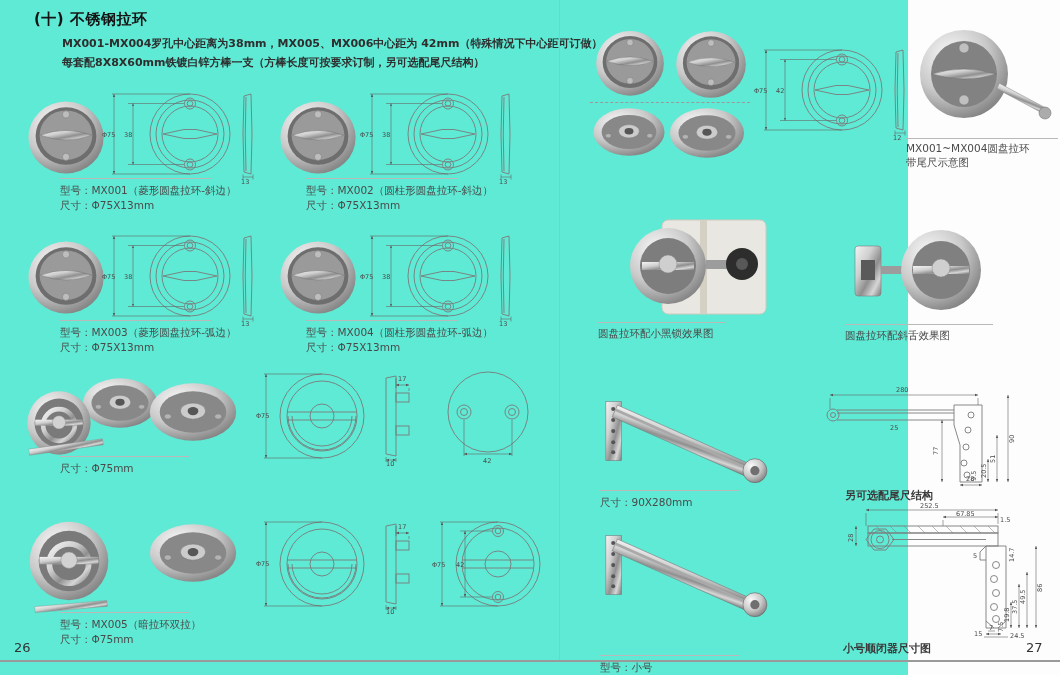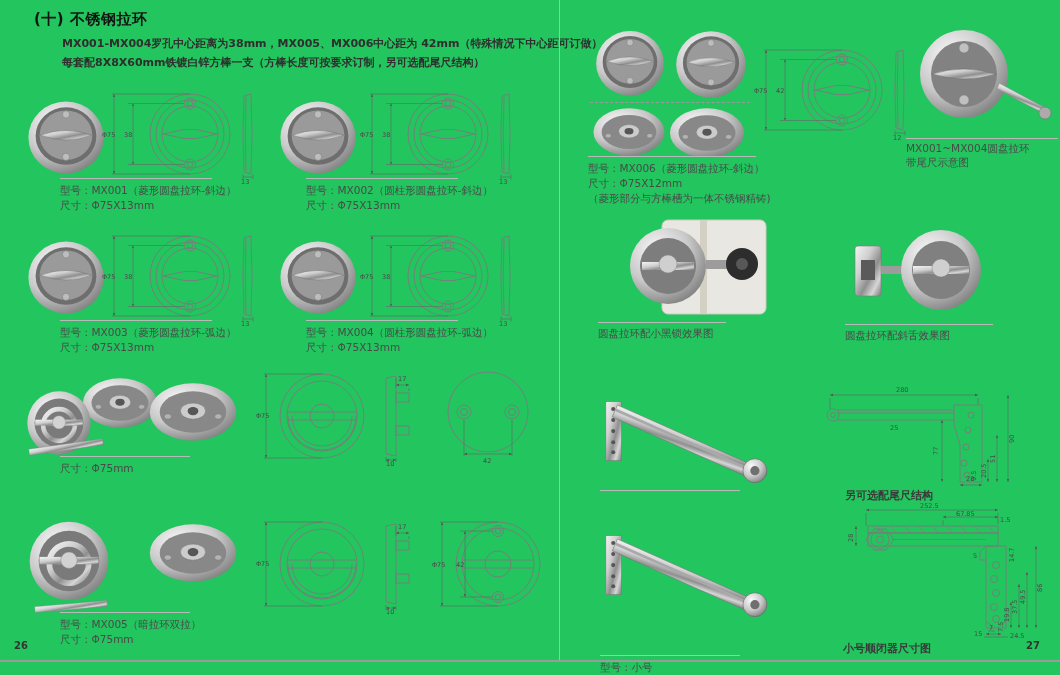--- a/index.html
+++ b/index.html
@@ -1,27 +1,27 @@
 <!DOCTYPE html>
 <html><head>
 <meta charset="utf-8">
 <style>
   *{margin:0;padding:0;box-sizing:border-box}
   html,body{width:1060px;height:675px;background:#fdfdfd;overflow:hidden;
     font-family:"DejaVu Sans","Liberation Sans",sans-serif;color:#3a3a3a}
-  #root{position:relative;width:1060px;height:675px;background:#22c55e}
+  #root{position:relative;width:908px;height:675px;background:#5eead4}
   .abs{position:absolute}
   .title{font-size:15px;font-weight:700;color:#141414;letter-spacing:.5px}
   .desc{font-size:11px;font-weight:700;color:#2e2e2e;line-height:19px;white-space:nowrap}
   .plabel{font-size:10.5px;color:#4a4a4a;line-height:15px;white-space:nowrap}
   .plabel .rule{border-top:1px solid #b9b9b9;margin-bottom:4px}
   .cap{font-size:10.5px;color:#4a4a4a;white-space:nowrap}
   .cap-rule{border-top:1px solid #b9b9b9}
   .dimcap{font-size:11px;font-weight:700;color:#3a3a3a;white-space:nowrap}
-  .pagenum{font-size:10px;font-weight:700;color:#333}
+  .pagenum{font-size:13px;font-weight:400;color:#333}
   svg.draw{position:absolute;overflow:visible}
   svg.photo{position:absolute}
   svg text{font-size:6.5px;fill:#4a4a4a}
   .vdiv{position:absolute;width:1px;background:#b5b5b5}
   .hdiv{position:absolute;height:2px;background:#9a9a9a}
   .dash{position:absolute;border-top:1px dashed #9a9a9a}
 </style>
 </head>
 <body>
 
@@ -329,26 +329,20 @@
       <use href="#sym-pullphoto"></use>
     </svg>
   <div class="dash" style="left:590px;top:102px;width:160px"></div>
   <svg class="photo" style="left:592px;top:106px" width="74" height="52">
       <use href="#sym-discphoto"></use>
     </svg>
   <svg class="photo" style="left:668px;top:106px" width="78" height="54">
       <use href="#sym-discphoto"></use>
     </svg>
 
-  <div class="abs plabel" style="left:588px;top:156px;width:232px">
-    <div class="rule" style="width:168px"></div>
-    <div>型号：MX006（菱形圆盘拉环-斜边）</div>
-    <div>尺寸：Φ75X12mm</div>
-    <div>（菱形部分与方棒槽为一体不锈钢精铸)</div>
-  </div>
 
   <svg class="draw" width="160" height="96" style="left:754px;top:44px">
     <use href="#sym-ring-draw"></use>
     <text x="0" y="48.5">Φ75</text>
     <text x="22" y="48.5">42</text>
     <text x="139" y="96">12</text>
   </svg>
 
   <svg class="photo" width="155" height="108" style="left:902px;top:26px" viewBox="0 0 155 108">
     <circle cx="62" cy="48" r="44" fill="url(#metr)"></circle>
@@ -396,20 +390,21 @@
     <div class="cap-rule" style="width:148px;margin-bottom:4px"></div>
     <div class="cap">圆盘拉环配斜舌效果图</div>
   </div>
 
 
   <svg class="photo" style="left:598px;top:398px" width="185" height="92">
       <use href="#sym-closerphoto"></use>
     </svg>
   <div class="abs plabel" style="left:600px;top:490px;width:200px">
     <div class="rule" style="width:140px"></div>
+    <div>尺寸：90X280mm</div>
   </div>
 
   <svg class="draw" width="200" height="102" style="left:816px;top:385px" viewBox="0 0 200 102">
     <g fill="none" stroke="#666" stroke-width="0.6">
       <line x1="14" y1="10" x2="162" y2="10" marker-start="url(#arr)" marker-end="url(#arr)"></line>
       <line x1="14" y1="13" x2="14" y2="24"></line>
         <line x1="162" y1="13" x2="162" y2="20"></line>
     </g>
     <text x="80" y="7">280</text>
     <g fill="none" stroke="#7a7a7a" stroke-width="0.9">

